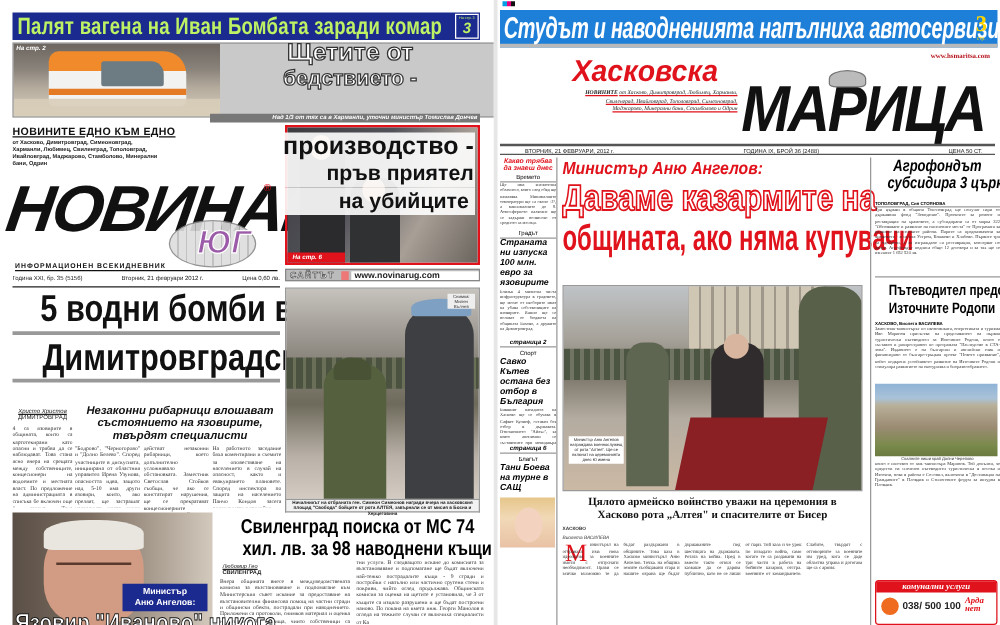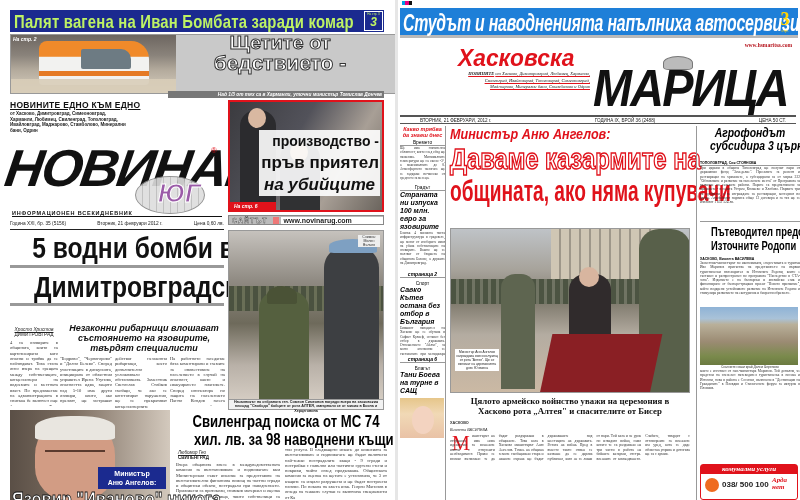--- a/index.html
+++ b/index.html
@@ -29,21 +29,21 @@
   <div class="abs" style="left:10px;top:34px;width:448px;height:60px;background:#c9c9c9;border:1px solid #999;">
     <div class="photo" style="left:0;top:0;width:165px;height:58px;background:linear-gradient(180deg,#6d6660 0%,#8a837b 35%,#b3aa9c 60%,#d9d0c0 100%);">
       <div class="abs" style="left:28px;top:6px;width:110px;height:44px;background:linear-gradient(180deg,#f08a2a 0%,#f08a2a 35%,#f2f2f0 36%,#f2f2f0 100%);border-radius:8px 18px 4px 4px;"></div>
       <div class="abs" style="left:70px;top:14px;width:50px;height:20px;background:#6d7b83;border-radius:2px 10px 2px 2px;"></div>
       <div class="abs" style="left:28px;top:36px;width:110px;height:5px;background:#e57a25;"></div>
       <div class="abs" style="left:0;top:44px;width:165px;height:14px;background:#d8cdb8;opacity:.9;"></div>
       <div class="abs" style="left:2px;top:1px;font-size:5px;color:#fff;font-style:italic;font-weight:bold;">На стр. 2</div>
     </div>
     <div class="abs" style="left:165px;top:-2px;width:208px;text-align:center;color:#fff;-webkit-text-stroke:1px #333;">
       <div class="cond" style="font-size:19px;line-height:19px;display:inline-block;transform:scaleX(1.05);transform-origin:center top;">Щетите от</div><br>
-      <div class="cond" style="font-size:21px;line-height:19px;display:inline-block;">бедствието -</div><br>
+      <div class="cond" style="font-size:17px;line-height:19px;display:inline-block;">бедствието -</div><br>
     </div>
   </div>
   <div class="abs" style="left:168px;top:91px;width:216px;height:7px;background:#777;">
     <div style="font-size:4.8px;color:#fff;font-style:italic;font-weight:bold;text-align:right;padding-right:2px;line-height:7px;white-space:nowrap;">Над 1/3 от тях са в Харманли, уточни министър Томислав Дончев</div>
   </div>
 
   <div class="abs" style="left:10px;top:100px;width:215px;height:120px;">
     <div style="font-size:8.5px;font-weight:bold;text-decoration:underline;letter-spacing:0.3px;color:#111;">НОВИНИТЕ ЕДНО КЪМ ЕДНО</div>
     <div style="font-size:4.5px;line-height:5.5px;width:120px;color:#222;font-weight:bold;margin-top:1px;">от Хасково, Димитровград, Симеоновград, Харманли, Любимец, Свиленград, Тополовград, Ивайловград, Маджарово, Стамболово, Минерални бани, Одрин</div>
     <div class="cond" style="position:absolute;left:0;top:38px;font-size:52px;font-style:italic;letter-spacing:-2px;color:#111;transform:scaleX(1.02) skewX(-8deg);">НОВИНАР</div>
@@ -54,23 +54,23 @@
   </div>
 
   <div class="abs" style="left:228px;top:100px;width:156px;height:112px;border:2px solid #e0121b;">
     <div class="photo" style="left:0;top:0;width:152px;height:108px;background:linear-gradient(120deg,#3b3b3f 0%,#52525a 40%,#a89f96 70%,#6b655e 100%);">
       <div class="abs" style="left:10px;top:8px;width:36px;height:100px;background:#2b2b2e;border-radius:16px 16px 0 0;"></div>
       <div class="abs" style="left:18px;top:6px;width:18px;height:20px;background:#d9b8a1;border-radius:50%;"></div>
       <div class="abs" style="left:50px;top:40px;width:40px;height:70px;background:#303133;border-radius:16px 16px 0 0;"></div>
       <div class="abs" style="left:60px;top:40px;width:18px;height:20px;background:#c7a087;border-radius:50%;"></div>
     </div>
     <div class="abs" style="right:2px;top:4px;text-align:right;color:#111;">
-      <div class="cond" style="font-size:14px;line-height:22px;background:rgba(255,255,255,.9);padding:0 1px;margin-top:24px;">производство -</div>
+      <div class="cond" style="font-size:20px;line-height:22px;background:rgba(255,255,255,.9);padding:0 1px;">производство -</div>
       <div class="cond" style="font-size:17px;line-height:22px;background:rgba(255,255,255,.9);padding:0 1px;">пръв приятел</div>
-      <div class="cond" style="font-size:17px;line-height:22px;background:rgba(255,255,255,.9);padding:0 5px;font-style:italic;">на убийците</div>
+      <div class="cond" style="font-size:17px;line-height:22px;background:rgba(255,255,255,.9);padding:0 5px;">на убийците</div>
     </div>
     <div class="abs" style="left:0;bottom:0;background:#e0121b;color:#fff;font-size:5px;font-style:italic;font-weight:bold;padding:1px 4px;width:46px;">На стр. 6</div>
   </div>
 
   <div class="abs" style="left:228px;top:215px;width:156px;height:10px;background:#bbb;border:1px solid #888;display:flex;align-items:center;">
     <span style="font-size:7px;font-weight:bold;letter-spacing:1px;color:#fff;-webkit-text-stroke:.4px #333;padding:0 3px;">САЙТЪТ</span>
     <span style="width:6px;height:7px;background:#e77;margin:0 2px;"></span>
     <span style="font-size:7px;font-weight:bold;color:#222;background:#fff;padding:0 3px;flex:1;">www.novinarug.com</span>
   </div>
 

